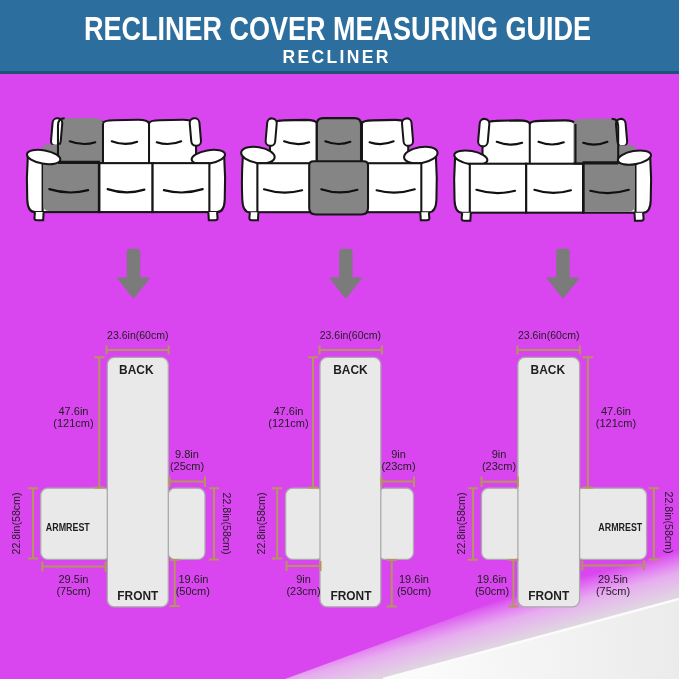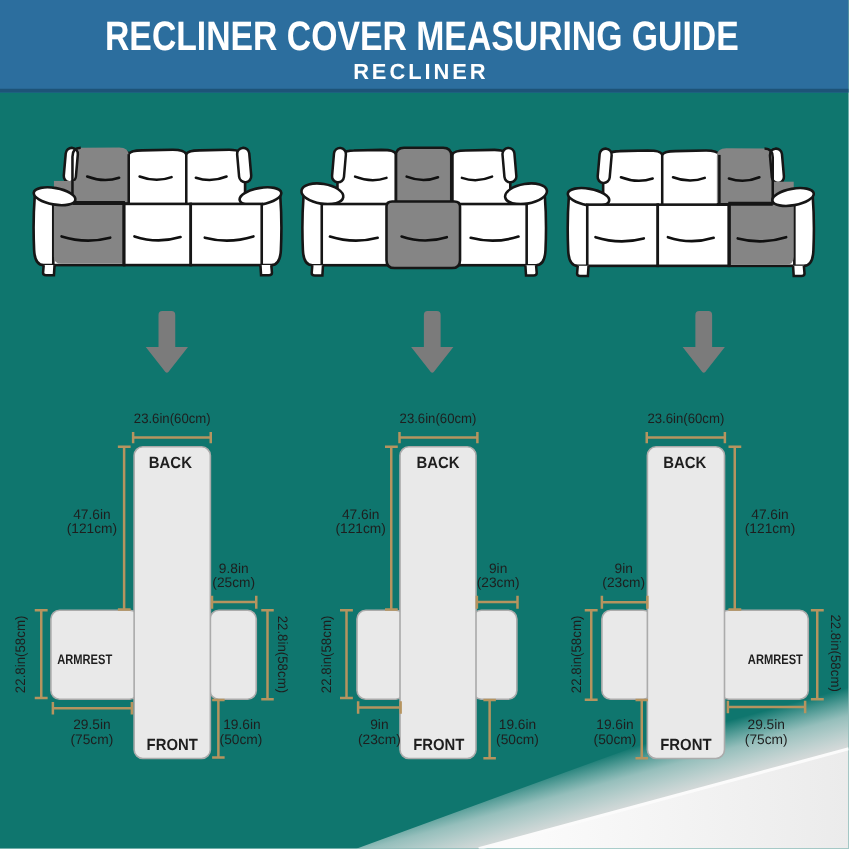--- a/index.html
+++ b/index.html
@@ -1,16 +1,16 @@
 <!DOCTYPE html>
 <html><head>
 <meta charset="utf-8">
 <style>
   html,body{margin:0;padding:0;background:#ffffff;}
-  #page{position:relative;width:679px;height:679px;overflow:hidden;background:#0f766e;
+  #page{position:relative;width:679px;height:679px;overflow:hidden;background:#d946ef;
         font-family:"Liberation Sans",sans-serif;}
   svg{position:absolute;left:0;top:0;}
   text{font-family:"Liberation Sans",sans-serif;}
 </style>
 </head>
 <body>
 <div id="page">
 <svg width="679" height="679" viewBox="0 0 679 679">
 
   <rect x="0" y="0" width="679" height="74" fill="#2c6e9e"></rect>

